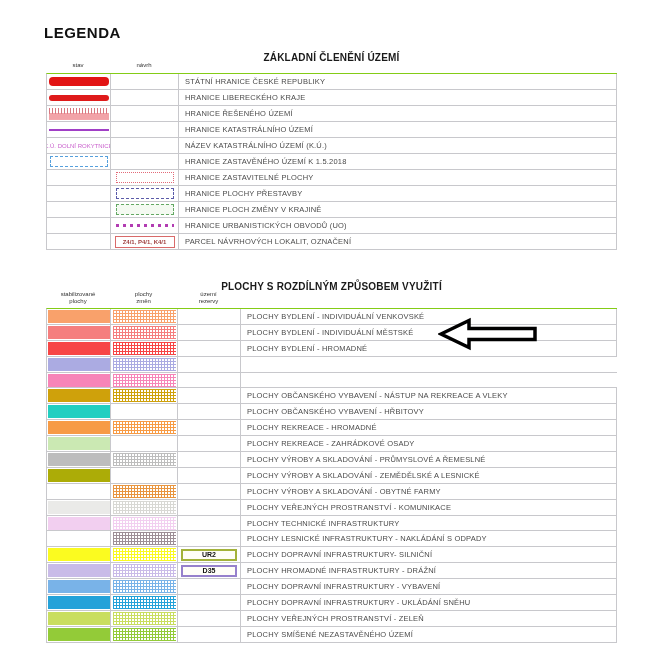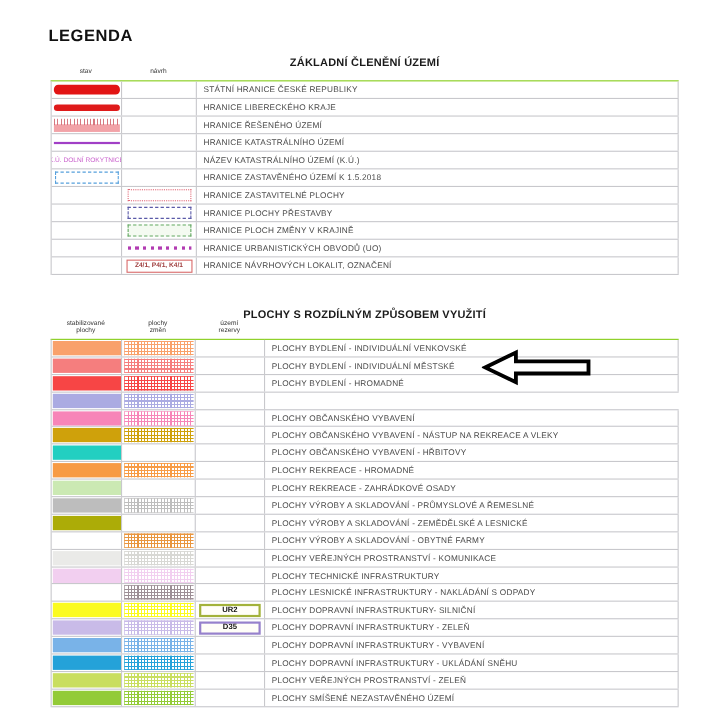--- a/index.html
+++ b/index.html
@@ -163,21 +163,21 @@
       <div class="cell c-navrh">
         <div class="sw purple-dotted-line" style="--c: #B23CB2;"></div>
       </div>
       <div class="cell c-label">HRANICE URBANISTICKÝCH OBVODŮ (UO)</div>
     </div>
     <div class="row">
       <div class="cell c-stav"></div>
       <div class="cell c-navrh">
         <div class="sw red-box-text" style="--c: #D96A6A;">Z4/1, P4/1, K4/1</div>
       </div>
-      <div class="cell c-label">HRANICE NÁVRHOVÝCH LOKALIT, OZNAČENÍ</div>
+      <div class="cell c-label">PARCEL NÁVRHOVÝCH LOKALIT, OZNAČENÍ</div>
     </div>
   </div>
 
 <div class="sec-title" style="top:281px;">PLOCHY S ROZDÍLNÝM ZPŮSOBEM VYUŽITÍ</div>
 <div class="colhead" style="left:46px;width:64px;top:291px;">stabilizované
 plochy</div>
 <div class="colhead" style="left:110px;width:67px;top:291px;">plochy
 změn</div>
 <div class="colhead" style="left:177px;width:63px;top:291px;">území
 rezervy</div>
@@ -222,21 +222,20 @@
       <div class="cell c-reserve"></div>
     </div>
     <div class="row">
       <div class="cell c-stable">
         <div class="solid" style="--c: #F785B8;"></div>
       </div>
       <div class="cell c-change">
         <div class="hatch" style="--c: #F785B8;"></div>
       </div>
       <div class="cell c-reserve"></div>
-      <div class="cell c-label">PLOCHY OBČANSKÉHO VYBAVENÍ</div>
     </div>
     <div class="row">
       <div class="cell c-stable">
         <div class="solid" style="--c: #CFA10B;"></div>
       </div>
       <div class="cell c-change">
         <div class="hatch" style="--c: #CFA10B;"></div>
       </div>
       <div class="cell c-reserve"></div>
       <div class="cell c-label">PLOCHY OBČANSKÉHO VYBAVENÍ - NÁSTUP NA REKREACE A VLEKY</div>
@@ -336,21 +335,21 @@
     <div class="row">
       <div class="cell c-stable">
         <div class="solid" style="--c: #C9BBE8;"></div>
       </div>
       <div class="cell c-change">
         <div class="hatch" style="--c: #C9BBE8;"></div>
       </div>
       <div class="cell c-reserve">
         <div class="reserve-box" style="--rb: #9681CC;">D35</div>
       </div>
-      <div class="cell c-label">PLOCHY DOPRAVNÍ INFRASTRUKTURY - ZELEŇ</div>
+      <div class="cell c-label">PLOCHY HROMADNÉ INFRASTRUKTURY - DRÁŽNÍ</div>
     </div>
     <div class="row">
       <div class="cell c-stable">
         <div class="solid" style="--c: #79B3E8;"></div>
       </div>
       <div class="cell c-change">
         <div class="hatch" style="--c: #79B3E8;"></div>
       </div>
       <div class="cell c-reserve"></div>
       <div class="cell c-label">PLOCHY DOPRAVNÍ INFRASTRUKTURY - VYBAVENÍ</div>

